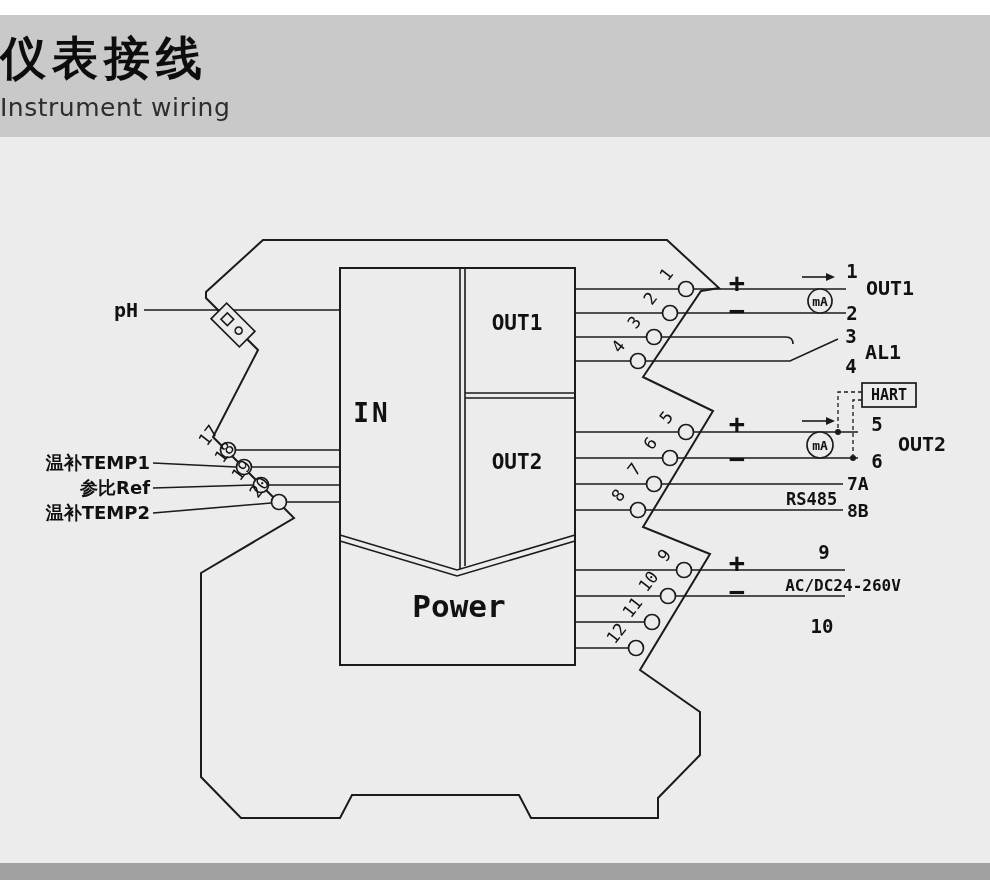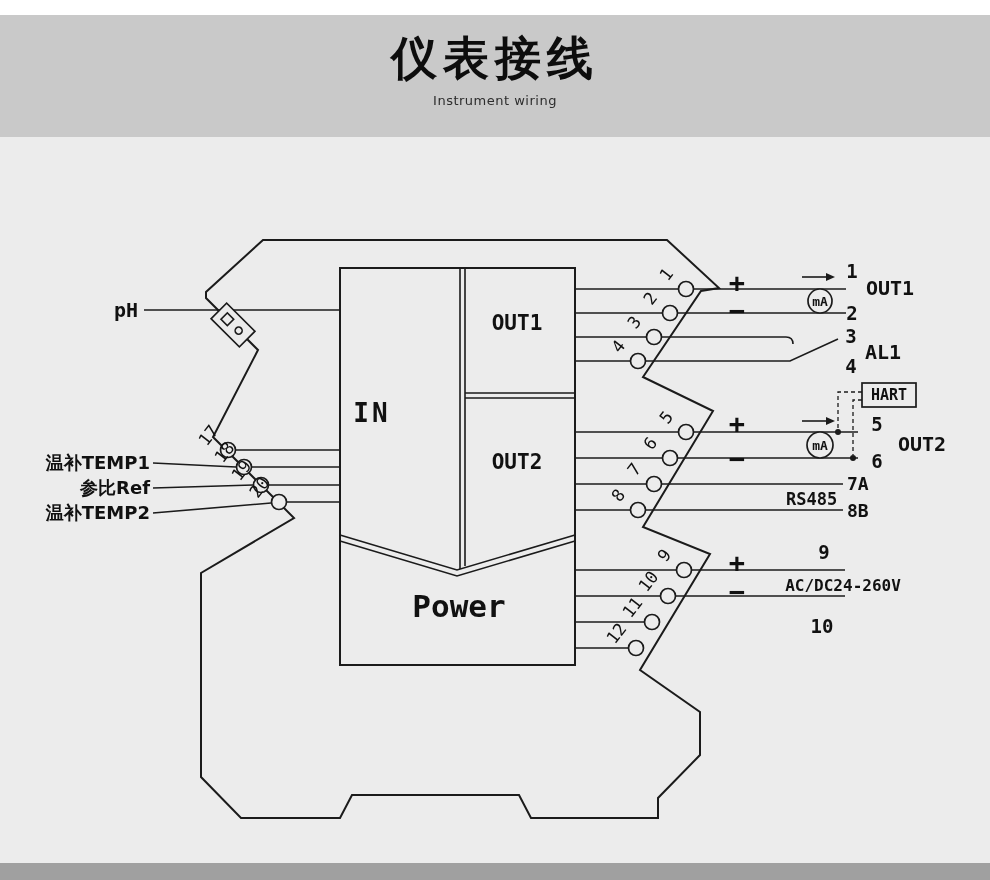--- a/index.html
+++ b/index.html
@@ -1,20 +1,20 @@
 <!DOCTYPE html>
 <html><head>
 <meta charset="utf-8">
 <style>
   * { margin:0; padding:0; box-sizing:border-box; }
   html,body { width:990px; height:880px; }
   body { position:relative; background:#ffffff; font-family:"DejaVu Sans","Liberation Sans",sans-serif; overflow:hidden; }
-  .band { position:absolute; top:15px; left:0; width:990px; height:122px; background:#c9c9c9; text-align:center; }
+  .band { position:absolute; top:15px; left:0; width:990px; height:122px; background:#c9c9c9; }
   .band h1 { font-size:46px; font-weight:700; color:#0d0d0d; letter-spacing:6px; padding-top:13px; }
-  .band .sub { font-size:13px; color:#2d2d2d; margin-top:3px; letter-spacing:0.5px; }
+  .band .sub { font-size:25px; color:#2d2d2d; margin-top:3px; letter-spacing:0.5px; }
   .canvas { position:absolute; top:137px; left:0; width:990px; height:726px; background:#ececec; }
   .canvas svg { position:absolute; top:13px; left:0; }
   .footer { position:absolute; top:863px; left:0; width:990px; height:17px; background:#a0a0a0; }
 
   
   .ln  { stroke:#1b1b1b; stroke-width:1.6; fill:none; }
   .ln2 { stroke:#1b1b1b; stroke-width:2;   fill:none; }
   .dash { stroke:#1b1b1b; stroke-width:1.3; fill:none; stroke-dasharray:4 3; }
   .term { fill:#ececec; stroke:#1b1b1b; stroke-width:1.7; }
   .dot { fill:#1b1b1b; stroke:none; }

